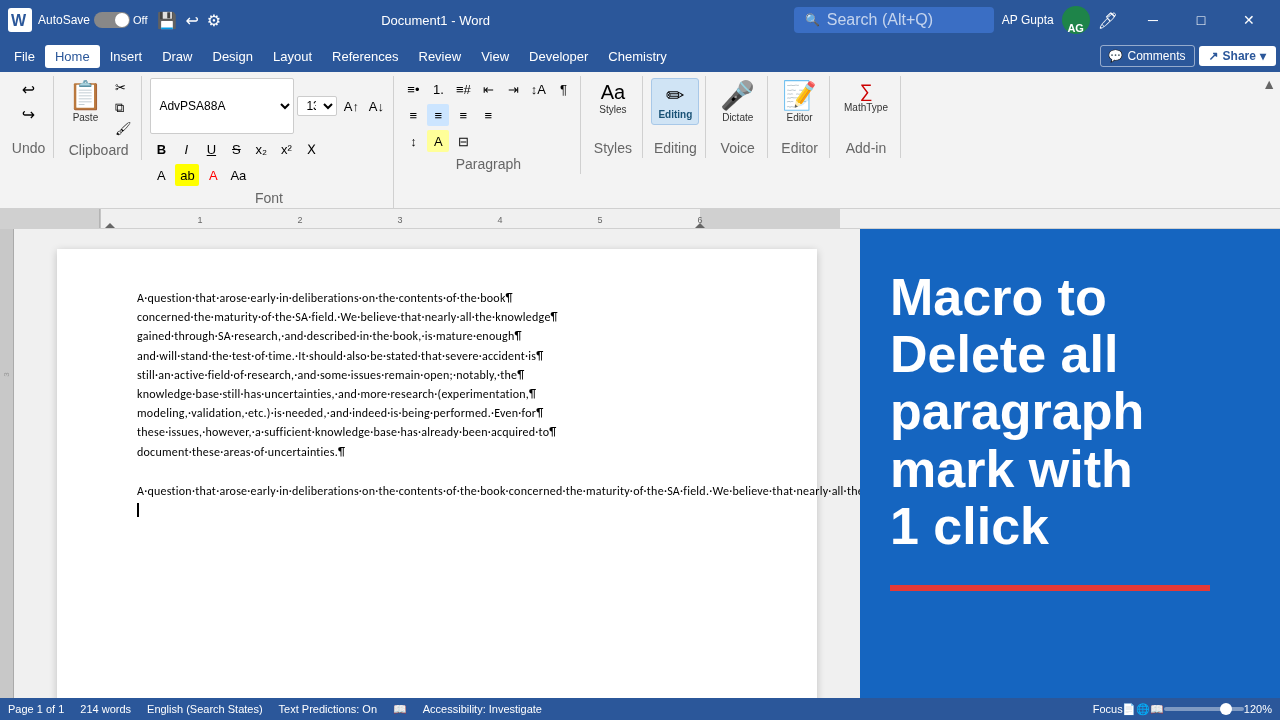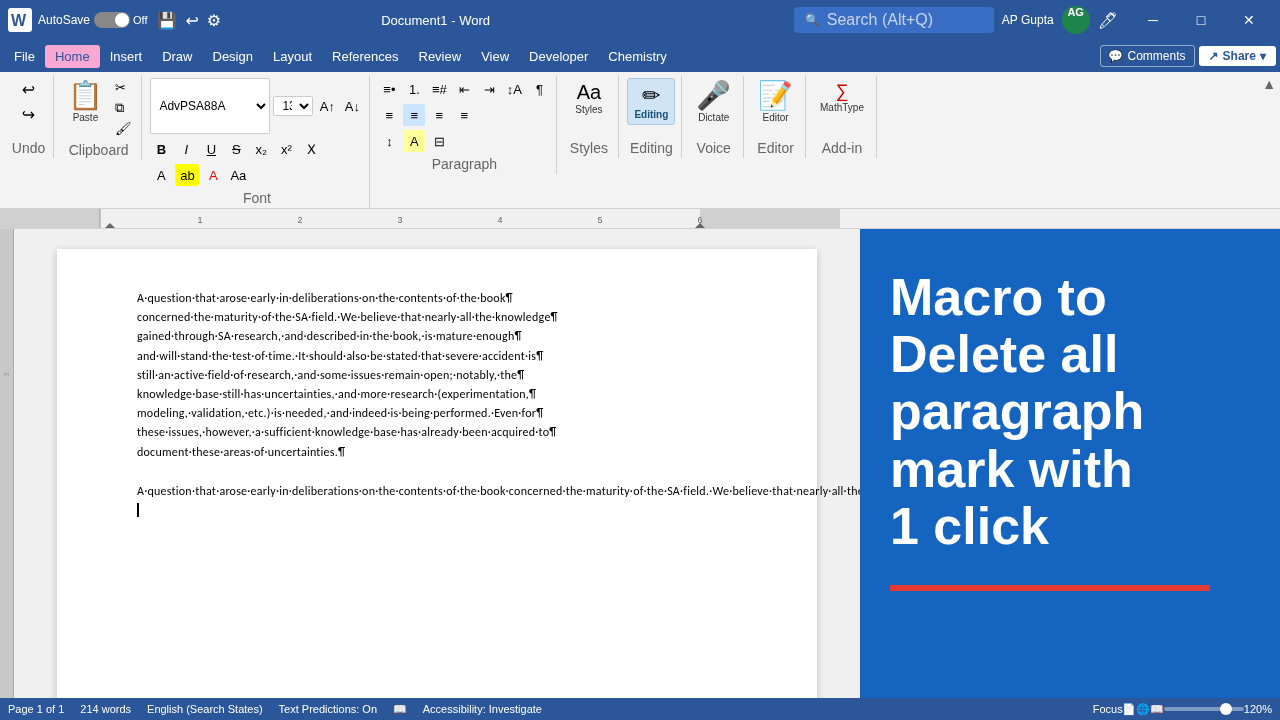--- a/index.html
+++ b/index.html
@@ -27,39 +27,39 @@
       background: #3a6ec4; border: none; border-radius: 4px; padding: 4px 12px;
       color: white; font-size: 12px; width: 200px; display: flex; align-items: center; gap: 6px;
     }
     .search-box input {
       background: transparent; border: none; color: white; font-size: 16px; width: 150px; outline: none;
     }
     .search-box input::placeholder { color: rgba(255,255,255,0.7); }
     .user-section { display: flex; align-items: center; gap: 8px; margin-left: 8px; }
     .user-avatar {
       width: 28px; height: 28px; background: #1e8449; border-radius: 50%;
-      display: flex; align-items: flex-start; justify-content: center; font-size: 11px; font-weight: bold; color: white;
+      display: flex; align-items: flex-end; justify-content: center; font-size: 11px; font-weight: bold; color: white;
     }
     .window-controls { display: flex; gap: 2px; margin-left: 12px; }
     .win-btn { width: 46px; height: 32px; display: flex; align-items: center; justify-content: center; cursor: pointer; font-size: 14px; }
 
     
     .menubar {
       height: 32px;
       background: #2b579a;
       display: flex;
       align-items: center;
       padding: 0 4px;
       flex-shrink: 0;
     }
     .menu-item {
       padding: 4px 10px; color: white; font-size: 13px; cursor: pointer; border-radius: 3px;
     }
     .menu-item:hover, .menu-item.active { background: rgba(255,255,255,0.2); }
-    .menu-item.active { background: #f9a8d4; color: #2b579a; }
+    .menu-item.active { background: #ffffff; color: #2b579a; }
     .menu-right { margin-left: auto; display: flex; align-items: center; gap: 4px; }
     .comments-btn {
       display: flex; align-items: center; gap: 4px; padding: 3px 8px;
       background: transparent; border: 1px solid rgba(255,255,255,0.5); border-radius: 3px;
       color: white; font-size: 12px; cursor: pointer;
     }
     .share-btn {
       display: flex; align-items: center; gap: 4px; padding: 3px 10px;
       background: white; border-radius: 3px; color: #2b579a; font-size: 12px; cursor: pointer; font-weight: 600;
     }
@@ -97,21 +97,21 @@
     .ribbon-btn-large .icon { font-size: 28px; line-height: 1; }
     .ribbon-btn-large .label { font-size: 10px; color: #333; margin-top: 2px; }
     .ribbon-btn-small {
       display: flex; align-items: center; padding: 2px 4px;
       cursor: pointer; border-radius: 3px; font-size: 12px;
     }
     .ribbon-col { display: flex; flex-direction: column; gap: 1px; }
     .font-row { display: flex; align-items: center; gap: 3px; }
     .font-select {
       background: white; border: 1px solid #ccc; border-radius: 2px;
-      padding: 19px 4px; font-size: 12px; width: 120px;
+      padding: 19px 4px; font-size: 12px; width: 144px;
     }
     .size-select {
       background: white; border: 1px solid #ccc; border-radius: 2px;
       padding: 1px 4px; font-size: 12px; width: 40px;
     }
     .format-btn {
       width: 22px; height: 22px; display: flex; align-items: center; justify-content: center;
       cursor: pointer; border-radius: 2px; font-size: 13px; border: 1px solid transparent;
     }
     .format-btn.bold { font-weight: bold; }

